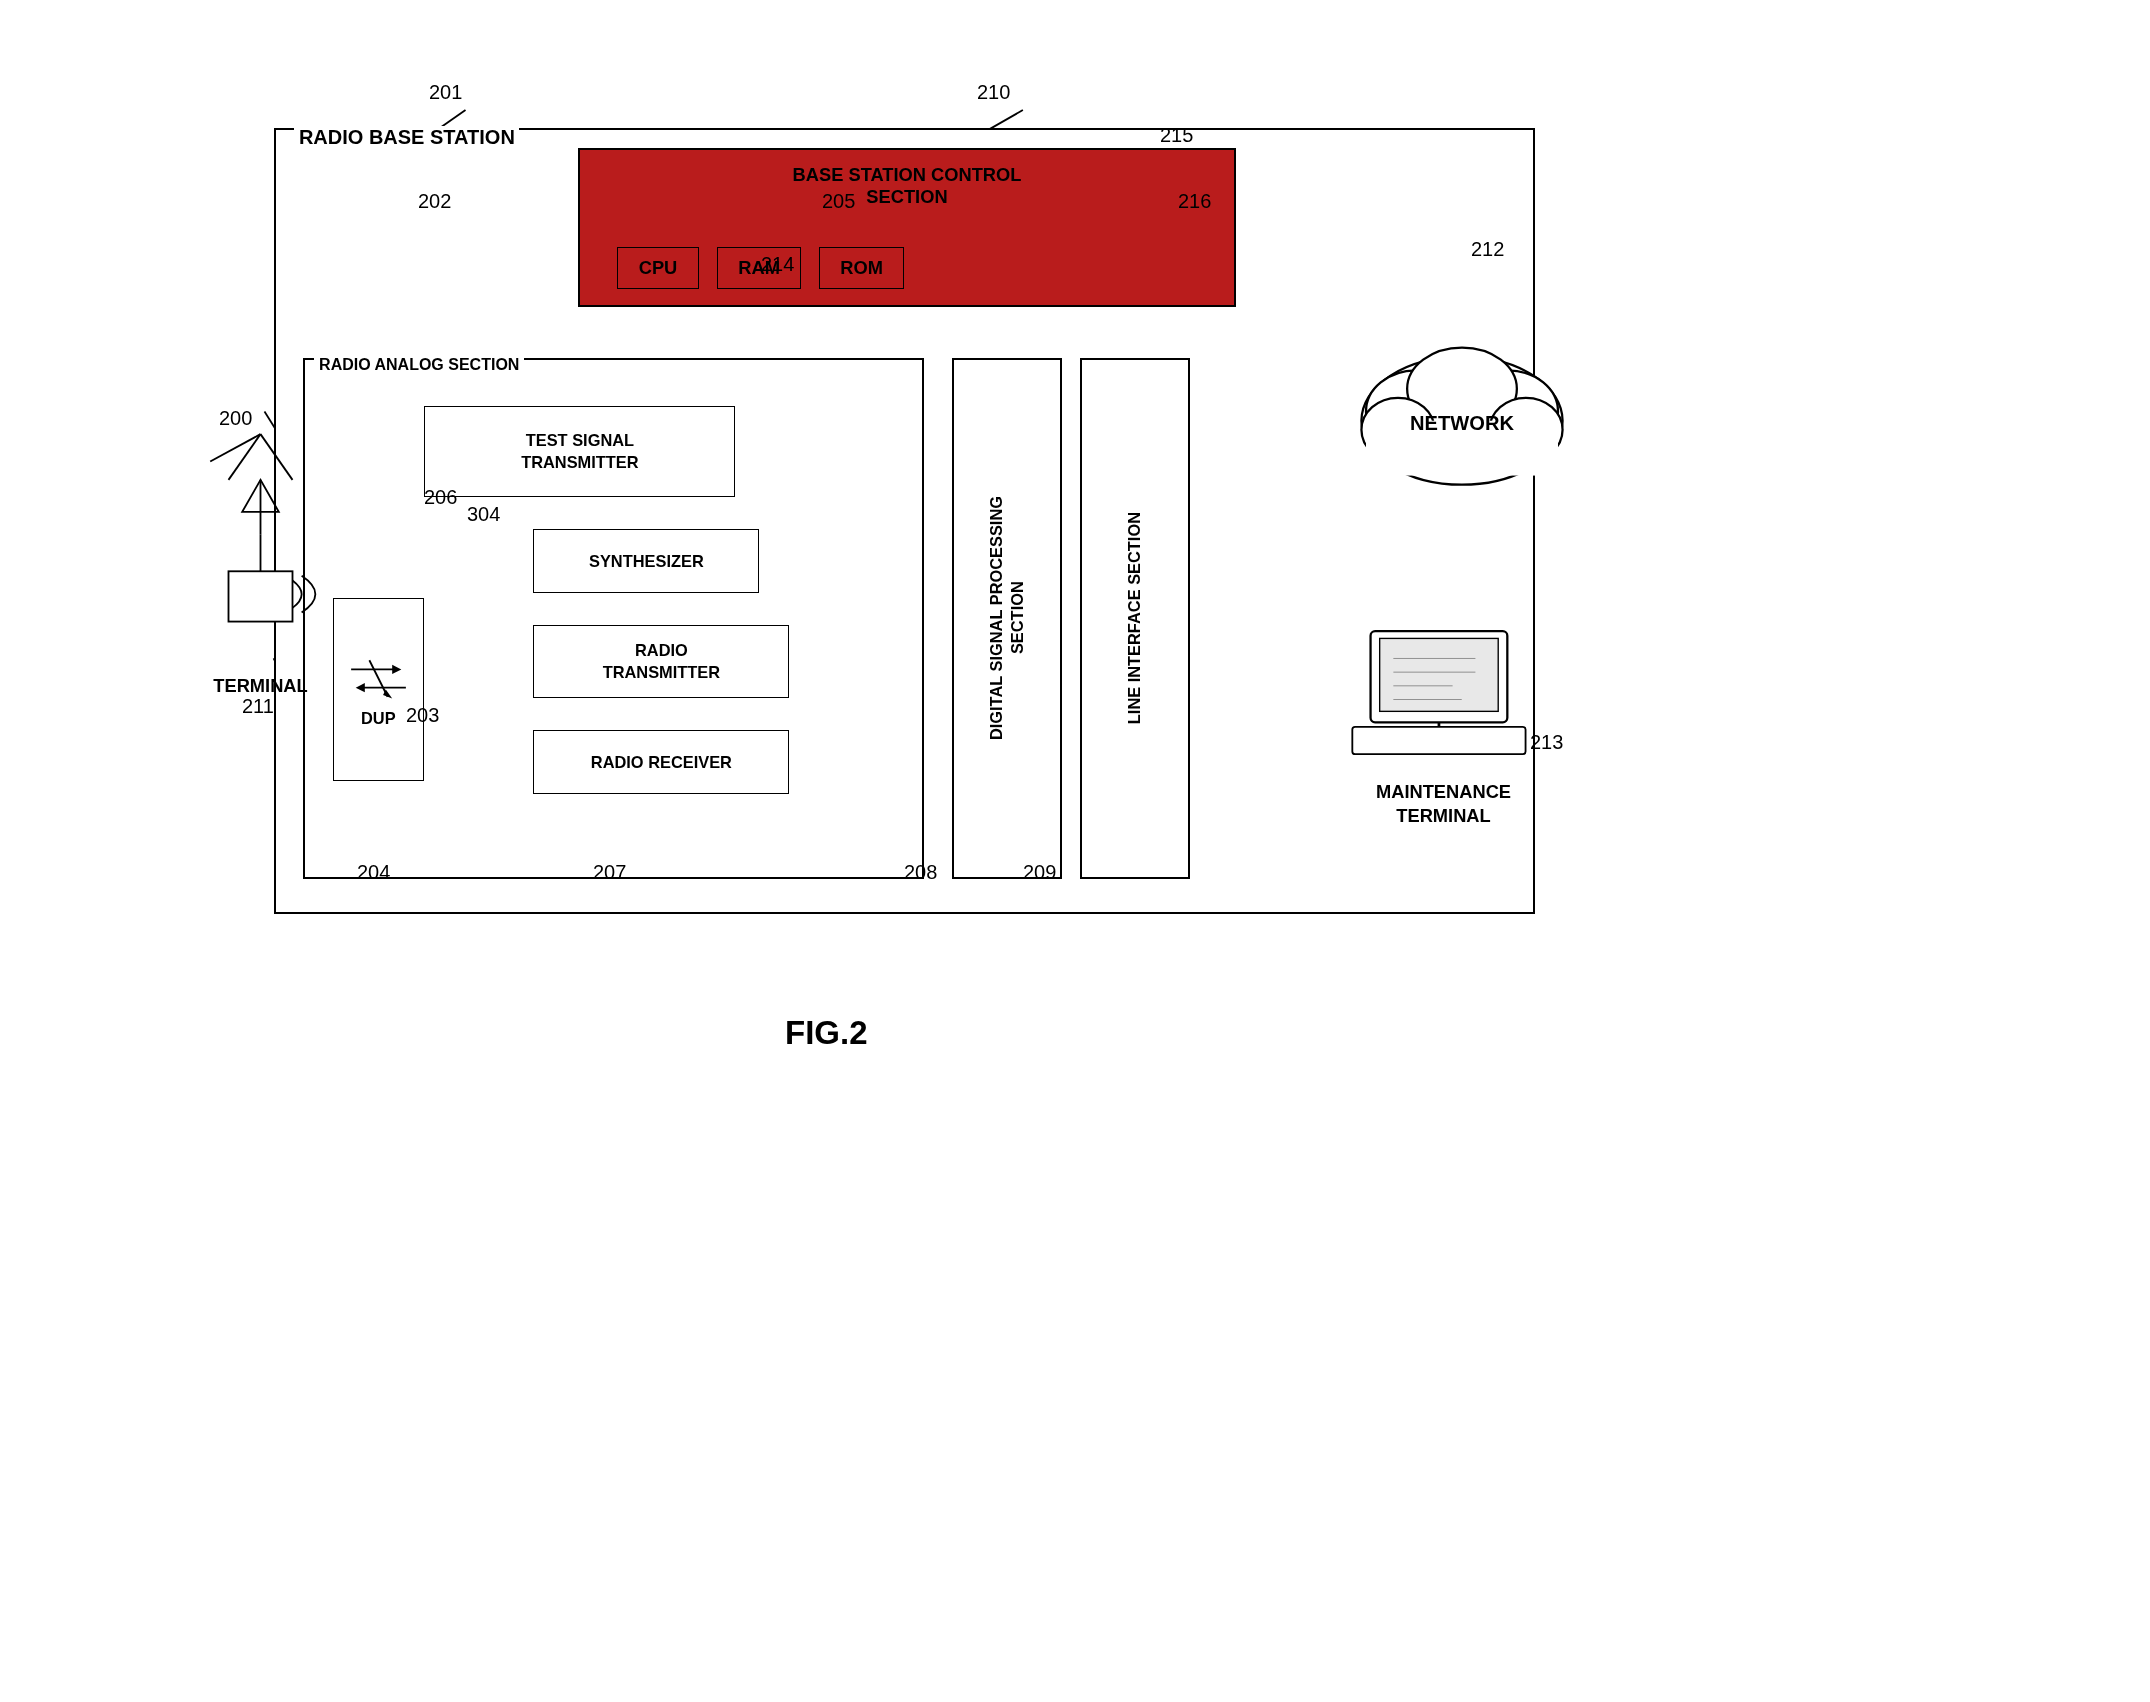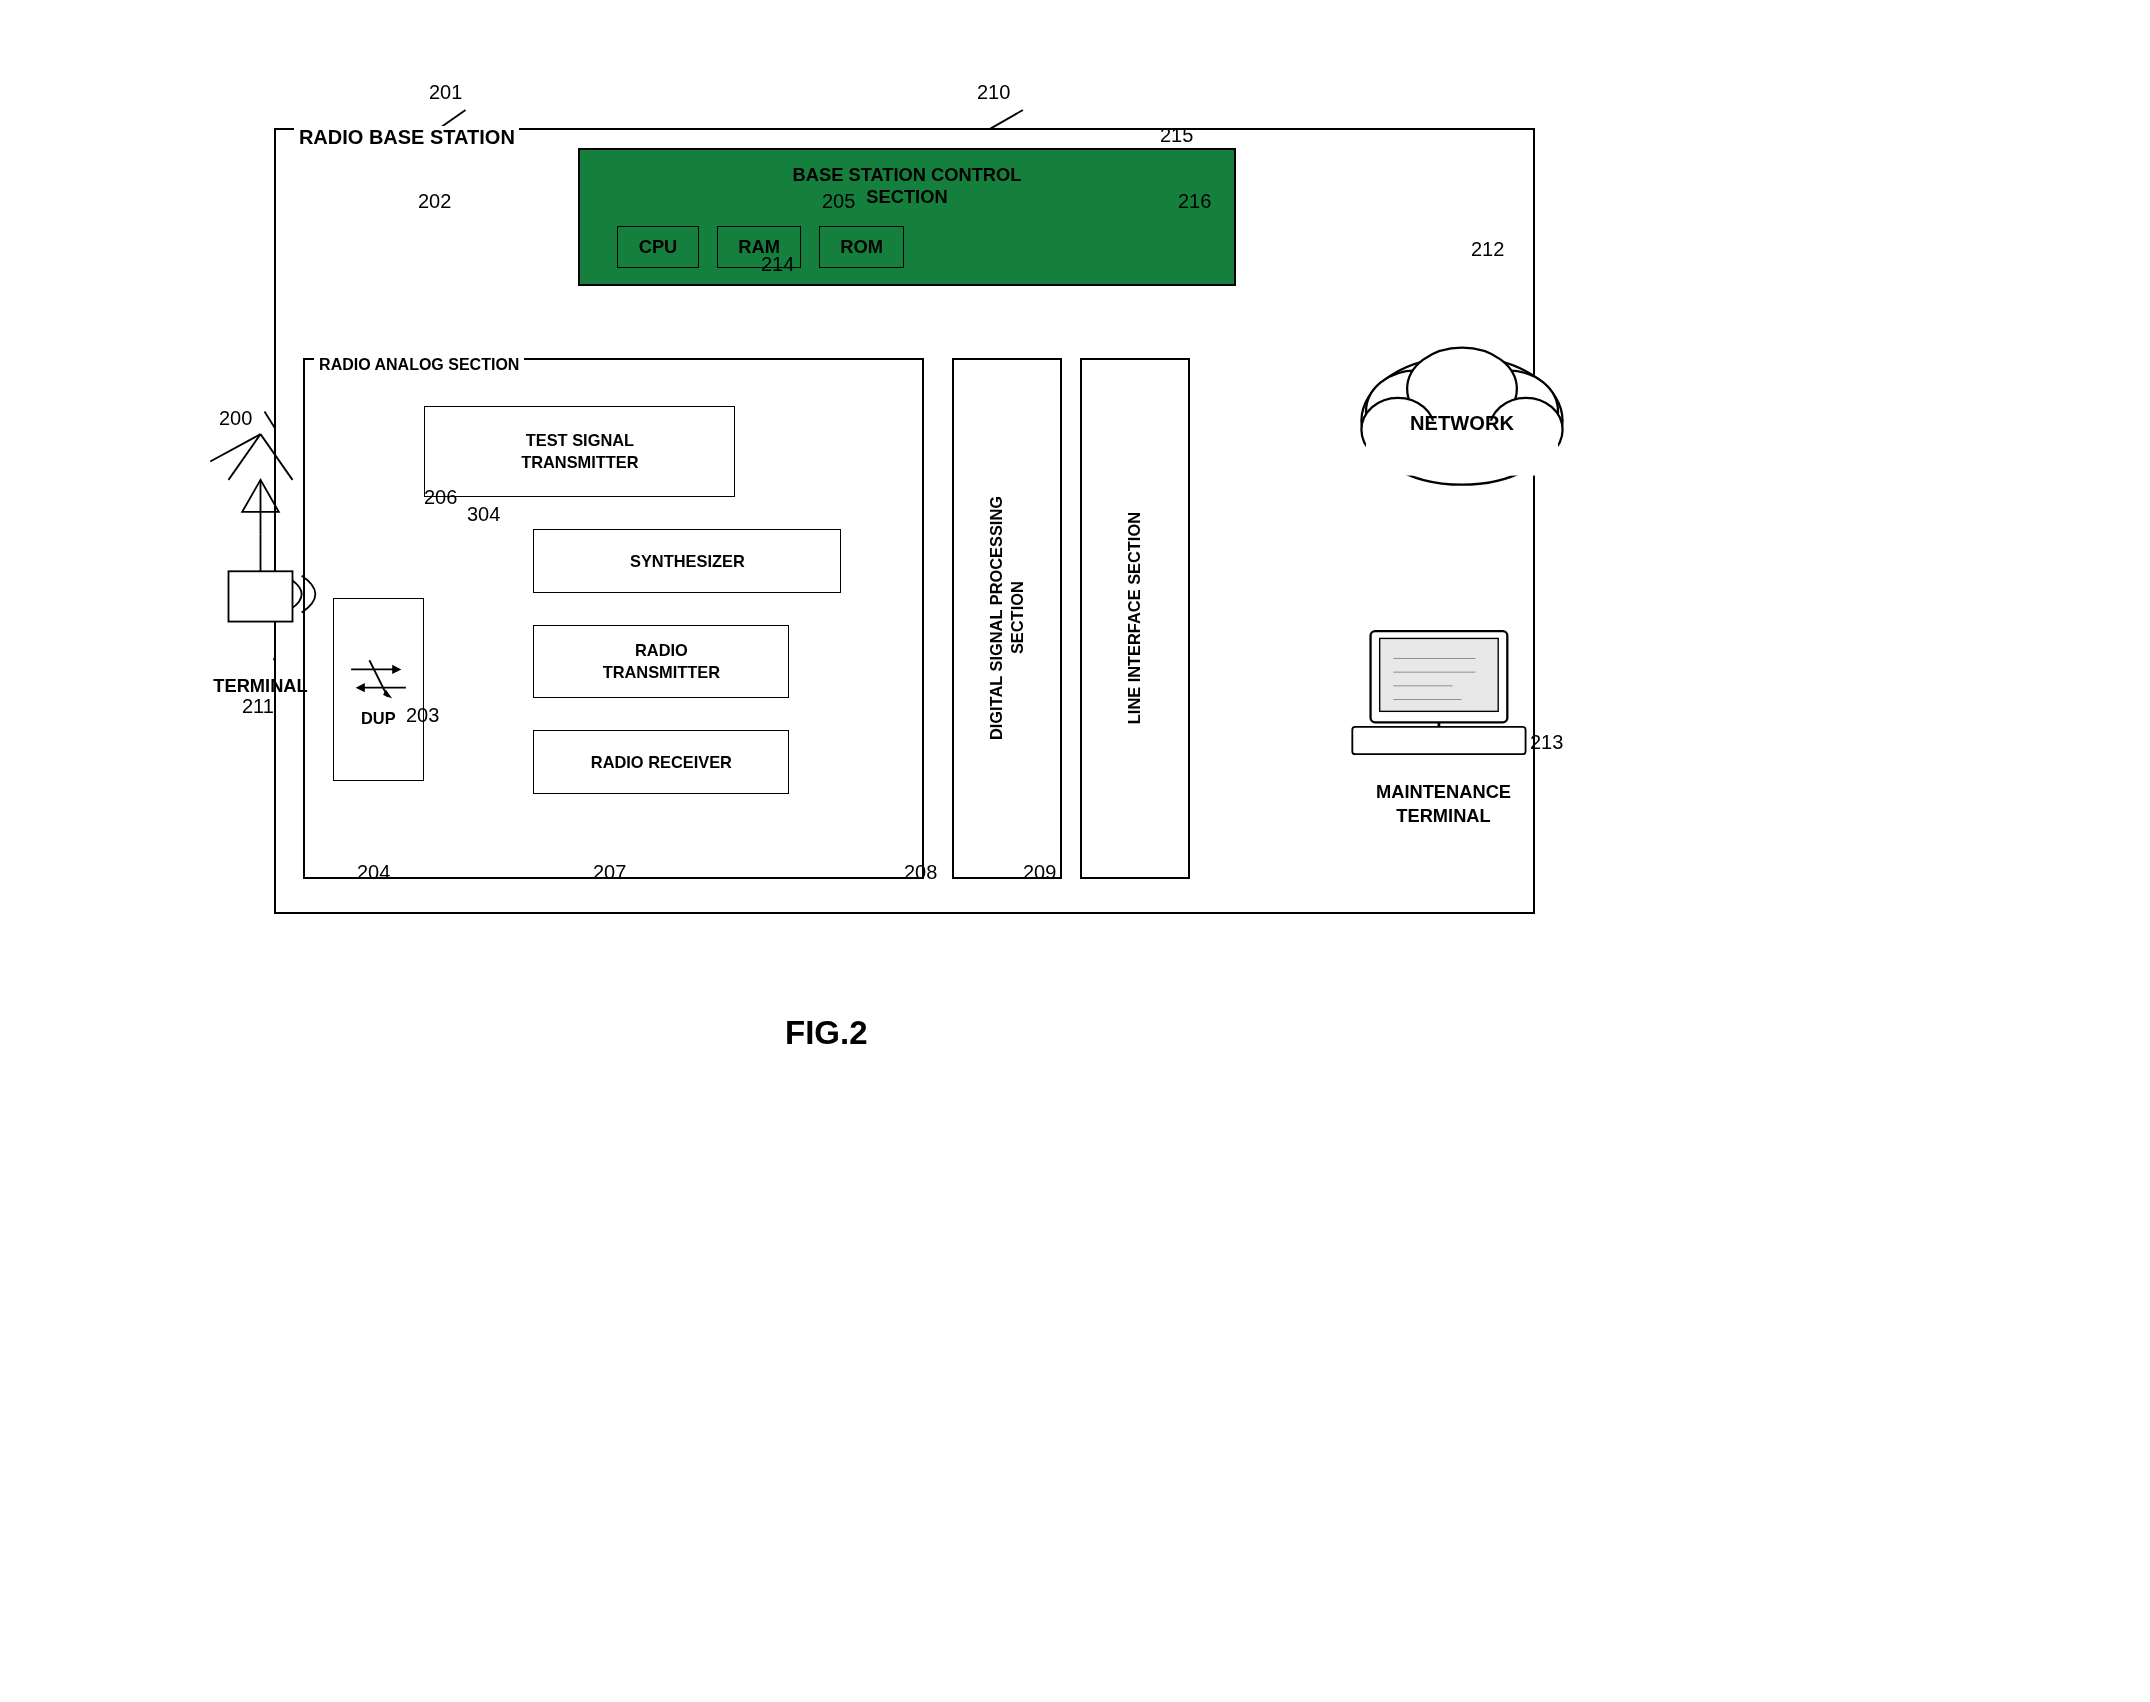--- a/index.html
+++ b/index.html
@@ -36,23 +36,23 @@
       font-weight: bold;
       background: #fff;
       padding: 0 4.6px;
     }
     
     .bscs-box {
       position: absolute;
       top: 18.3px;
       left: 302px;
       width: 658px;
-      height: 138px;
+      height: 159px;
       border: 2.7px solid #000;
-      background: #15803d;
+      background: #b91c1c;
     }
     .bscs-label {
       position: absolute;
       top: 9.1px;
       left: 50%;
       transform: translateX(-50%);
       font-size: 18.3px;
       font-weight: bold;
       text-align: center;
       line-height: 1.2;
@@ -121,21 +121,21 @@
       align-items: center;
       justify-content: center;
       font-size: 16.4px;
       font-weight: bold;
     }
     
     .synthesizer-box {
       position: absolute;
       top: 169px;
       left: 228px;
-      width: 308px;
+      width: 226px;
       height: 64px;
       border: 1.8px solid #000;
       display: flex;
       align-items: center;
       justify-content: center;
       font-size: 16.4px;
       font-weight: bold;
     }
     
     .radio-transmitter-box {

